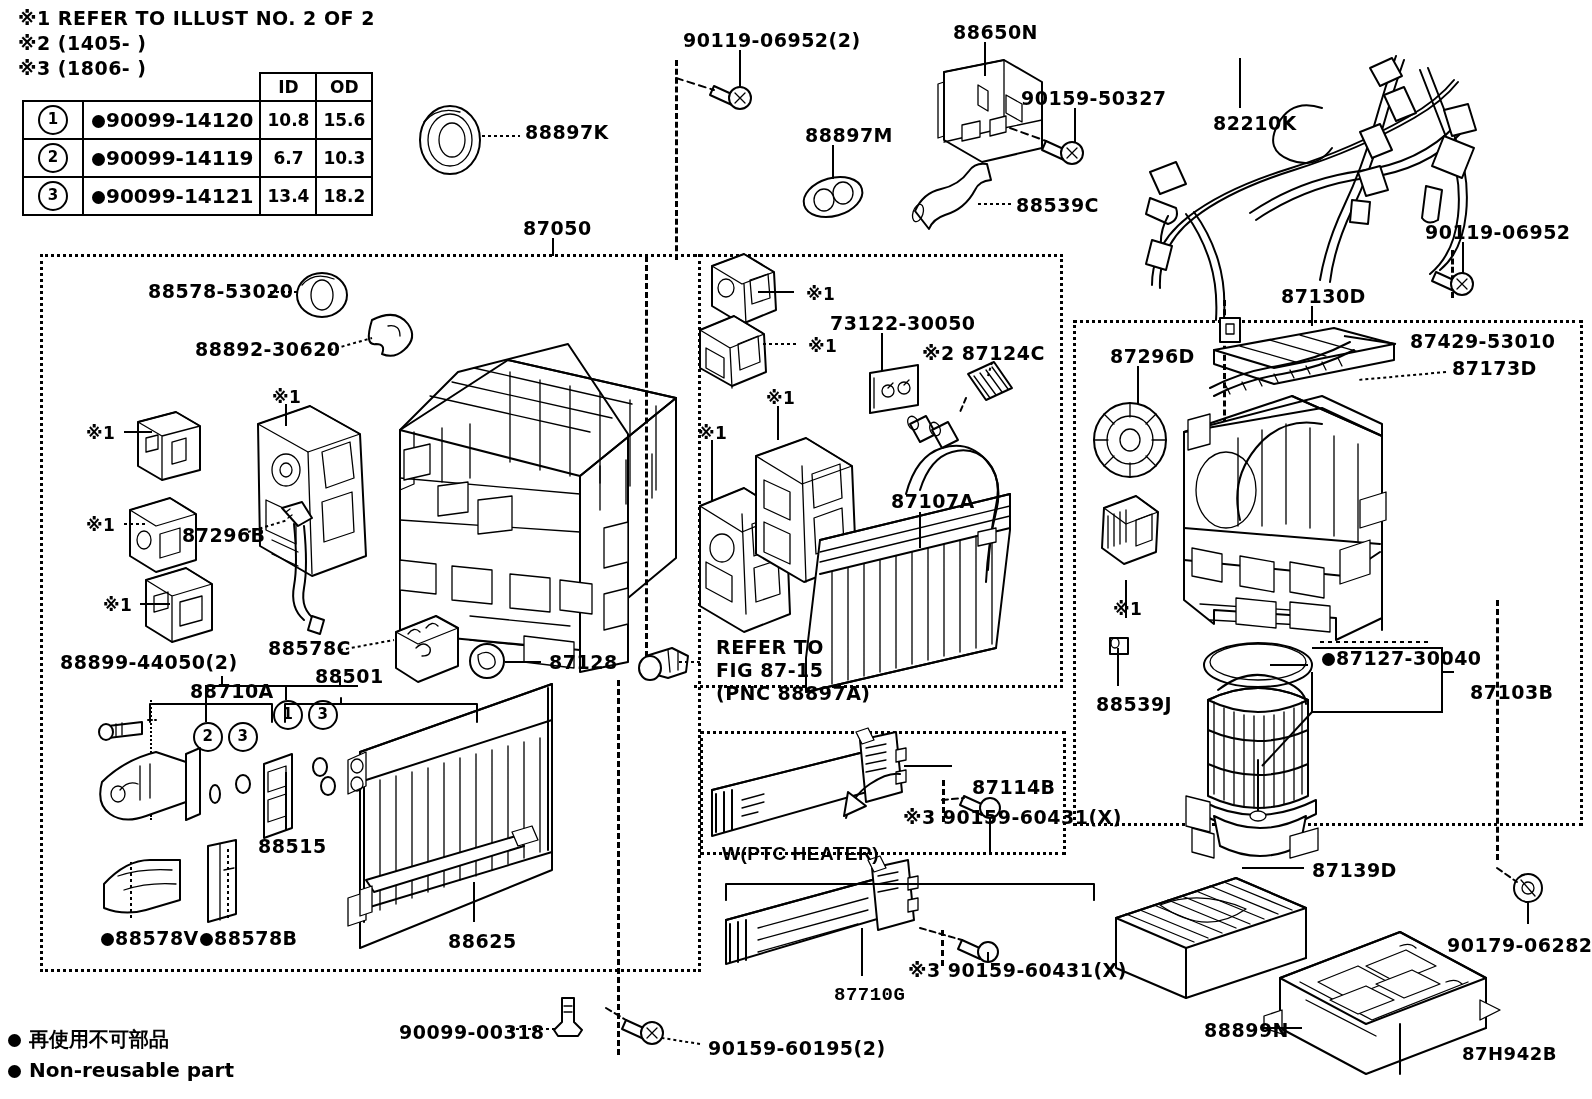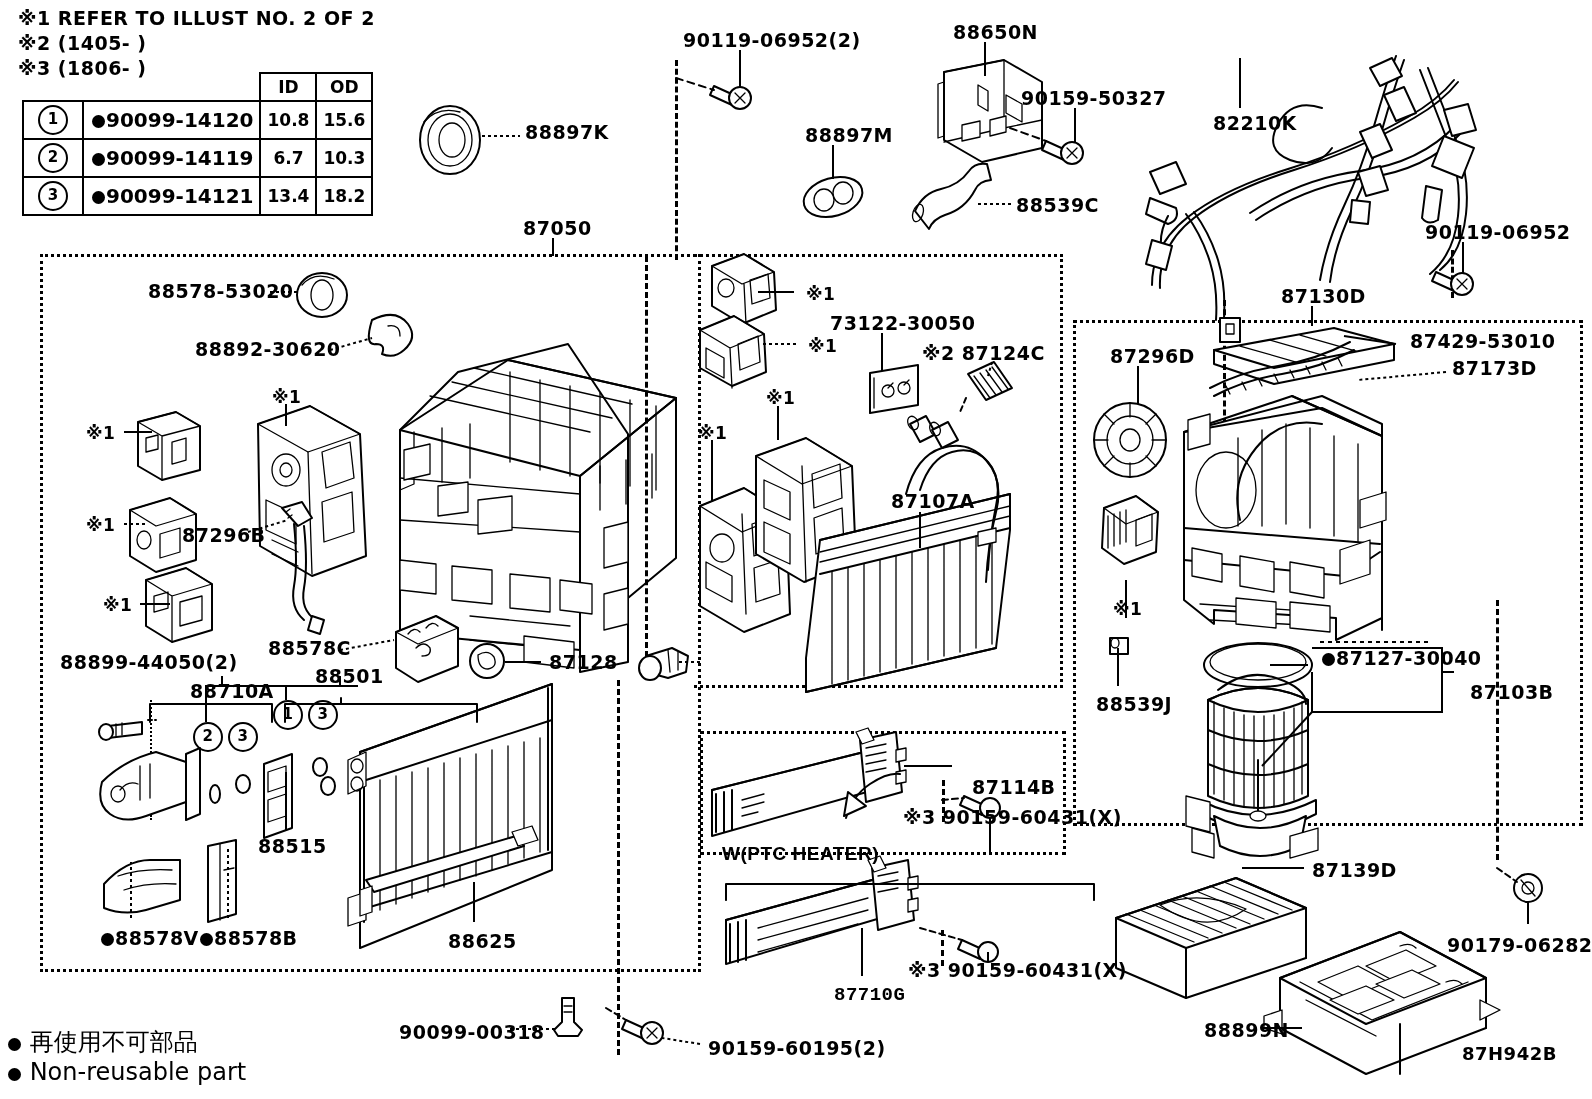--- a/index.html
+++ b/index.html
@@ -21,21 +21,21 @@
   #sizetable .idx{width:46px;}
   .circnum{display:inline-block;width:26px;height:26px;line-height:24px;
       border:2px solid #000;border-radius:50%;text-align:center;font-size:15px;font-weight:bold;}
   .hdrsize{font-size:19px;}
   .dotframe{position:absolute;border:2px dotted #000;}
   .dashv{position:absolute;border-left:3px dashed #000;width:0;}
   svg{position:absolute;left:0;top:0;overflow:visible;}
   .art{fill:none;stroke:#000;stroke-width:2;stroke-linejoin:round;stroke-linecap:round;}
   .artf{fill:#fff;stroke:#000;stroke-width:2;stroke-linejoin:round;}
   .thin{stroke-width:1.3;}
-  .legend{position:absolute;left:8px;font-size:24px;font-weight:normal;
+  .legend{position:absolute;left:8px;font-size:20px;font-weight:bold;
           font-family:"DejaVu Sans",sans-serif;}
   .brkt{position:absolute;}
 </style>
 </head>
 <body>
 
 <div id="stage">
 
   <div class="lbl" style="left:18px;top:8px;">※1 REFER TO ILLUST NO. 2 OF 2</div>
   <div class="lbl" style="left:18px;top:33px;">※2 (1405-        )</div>
@@ -589,20 +589,25 @@
   <div class="lbl" style="left:228px;top:722px;">
     <span class="circnum">3</span>
   </div>
   <div class="lbl" style="left:273px;top:700px;">
     <span class="circnum">1</span>
   </div>
   <div class="lbl" style="left:308px;top:700px;">
     <span class="circnum">3</span>
   </div>
 
+  <div class="lbl multi" style="left:716px;top:636px;">
+    <div>REFER TO</div>
+    <div>FIG 87-15</div>
+    <div>(PNC 88897A)</div>
+  </div>
 
   <div class="lbl" style="left:722px;top:843px;font-family:'Liberation Sans',sans-serif;">W(PTC HEATER)</div>
 
   <div id="partlabels">
       <div class="lbl" style="left: 525px; top: 122px;"><span>88897K</span></div>
       <div class="lbl" style="left: 683px; top: 30px;"><span>90119-06952(2)</span></div>
       <div class="lbl" style="left: 953px; top: 22px;"><span>88650N</span></div>
       <div class="lbl" style="left: 1021px; top: 88px;"><span>90159-50327</span></div>
       <div class="lbl" style="left: 1213px; top: 113px;"><span>82210K</span></div>
       <div class="lbl" style="left: 1425px; top: 222px;"><span>90119-06952</span></div>

